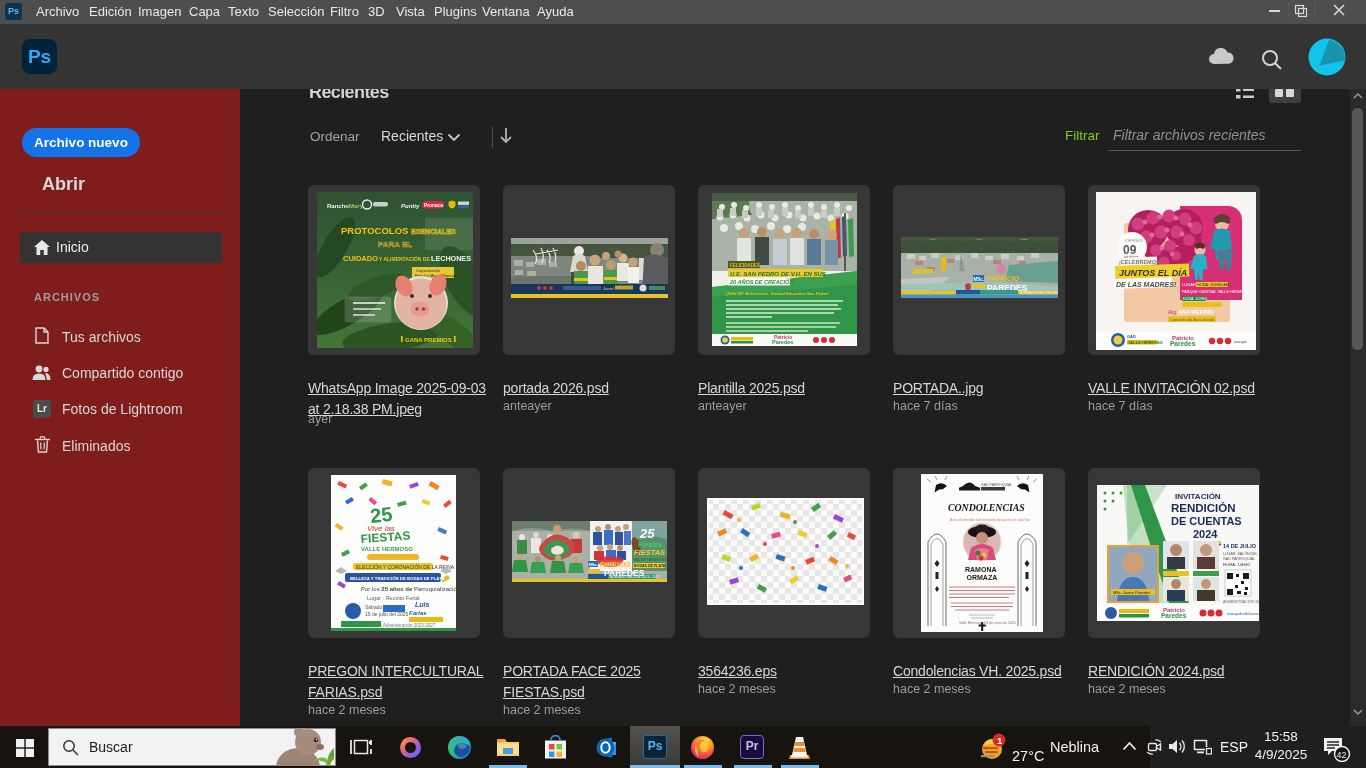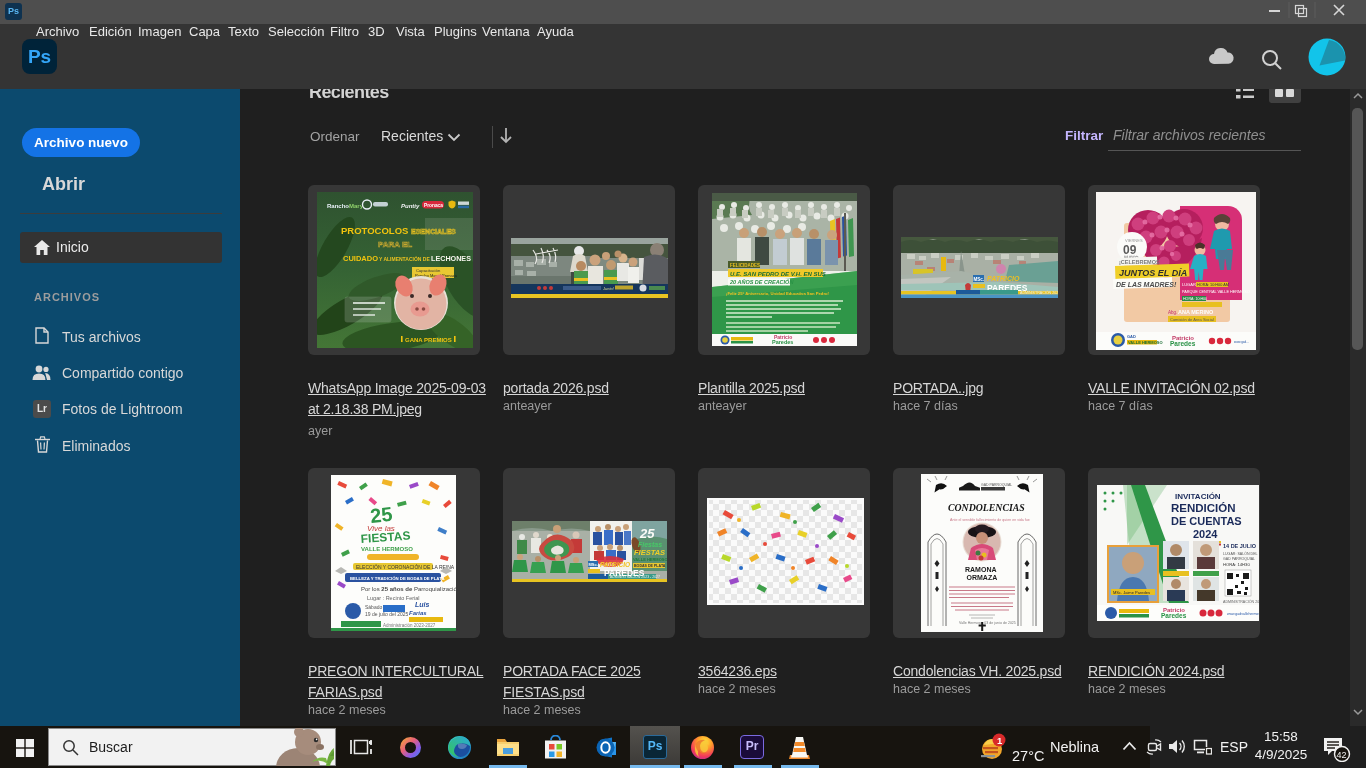--- a/index.html
+++ b/index.html
@@ -1,21 +1,21 @@
 <!DOCTYPE html>
 <html><head><meta charset="utf-8">
 <style>
 html,body{margin:0;padding:0;width:1366px;height:768px;overflow:hidden;background:#1f1f1f;font-family:"Liberation Sans",sans-serif;}
 .abs{position:absolute;}
 #menubar{position:absolute;left:0;top:0;width:1366px;height:24px;background:#4e4e4e;z-index:30;}
-#menubar .mi{position:absolute;top:4px;font-size:13px;color:#e8e8e8;margin-top:20px;}
+#menubar .mi{position:absolute;top:4px;font-size:13px;color:#e8e8e8;}
 #psmini{position:absolute;left:5px;top:3px;width:17px;height:17px;background:#0e3250;border-radius:3px;color:#59b6f2;font-size:9px;font-weight:bold;text-align:center;line-height:17px;}
 #appheader{position:absolute;left:0;top:24px;width:1366px;height:65px;background:#343434;z-index:20;}
 #pslogo{position:absolute;left:22px;top:15px;width:35px;height:35px;background:#002339;border-radius:8px;color:#34a6f8;font-size:19px;font-weight:bold;text-align:center;line-height:35px;}
-#sidebar{position:absolute;left:0;top:89px;width:240px;height:637px;background:#0c4a6e;z-index:5;}
+#sidebar{position:absolute;left:0;top:89px;width:240px;height:637px;background:#7f1d1d;z-index:5;}
 #btn-new{position:absolute;left:22px;top:39px;width:118px;height:29px;background:#1473e6;border-radius:15px;color:#fff;font-size:13.5px;font-weight:bold;text-align:center;line-height:29px;}
 .sideitem{position:absolute;color:#d8d8d8;font-size:14px;}
 .card{position:absolute;width:172px;height:170px;background:#373737;border-radius:6px;}
 .title{position:absolute;white-space:nowrap;color:#d6d6d6;font-size:14px;letter-spacing:-0.2px;line-height:20.5px;text-decoration:underline;}
 .fdate{position:absolute;color:#9b9b9b;font-size:12.5px;}
 #taskbar{position:absolute;left:0;top:726px;width:1150px;height:42px;background:#17140f;z-index:40;}
 .tbu{position:absolute;top:39px;height:3px;background:#76b9ed;}
 .trayt{position:absolute;color:#f2f2f2;font-size:14px;}
 </style></head>
 <body>
@@ -106,21 +106,21 @@
 <div class="abs" style="left:310px;top:129px;font-size:13.5px;color:#a3a3a3">Ordenar</div>
 <div class="abs" style="left:381px;top:128px;font-size:14px;color:#d9d9d9">Recientes</div>
 <svg class="abs" style="left:447px;top:133px" width="14" height="9" viewBox="0 0 14 9">
   <path d="M1.5 1.5 L7 7 L12.5 1.5" fill="none" stroke="#c9c9c9" stroke-width="1.8"></path>
 </svg>
 <div class="abs" style="left:492px;top:126px;width:1px;height:22px;background:#4a4a4a"></div>
 <svg class="abs" style="left:499px;top:128px" width="14" height="16" viewBox="0 0 14 16">
   <line x1="7" y1="0" x2="7" y2="13" stroke="#b3b3b3" stroke-width="1.8"></line>
   <path d="M2 9 L7 14 L12 9" fill="none" stroke="#b3b3b3" stroke-width="1.8"></path>
 </svg>
-<div class="abs" style="left:1065px;top:128px;font-size:13.5px;font-weight:bold;color:#c4b5fd">Filtrar</div>
+<div class="abs" style="left:1065px;top:128px;font-size:13.5px;font-weight:normal;color:#84cc16">Filtrar</div>
 <div class="abs" style="left:1113px;top:127px;font-size:14px;font-style:italic;color:#8f8f8f">Filtrar archivos recientes</div>
 <div class="abs" style="left:1108px;top:150px;width:193px;height:1px;background:#555555"></div>
 
 <div class="abs" style="left:1350px;top:89px;width:16px;height:637px;background:#2a2a2a"></div>
 <div class="abs" style="left:1352px;top:108px;width:11px;height:242px;background:#565656;border-radius:5px"></div>
 <svg class="abs" style="left:1352px;top:92px" width="12" height="8" viewBox="0 0 12 8">
     <path d="M2 6 L6 2 L10 6" fill="none" stroke="#9a9a9a" stroke-width="1.5"></path>
   </svg>
 <svg class="abs" style="left:1352px;top:708px" width="12" height="8" viewBox="0 0 12 8">
     <path d="M2 2 L6 6 L10 2" fill="none" stroke="#9a9a9a" stroke-width="1.5"></path>
@@ -174,21 +174,21 @@
   <circle cx="100" cy="117" r="1.8" fill="#8a4a42"></circle>
     <circle cx="106.5" cy="117" r="1.8" fill="#8a4a42"></circle>
   <circle cx="95" cy="104" r="2" fill="#3a2a28"></circle>
     <circle cx="113" cy="104" r="2" fill="#3a2a28"></circle>
 
   <text x="88" y="150" font-size="6" font-weight="bold" fill="#f2c40e" font-family="Liberation Sans">GANA PREMIOS</text>
   <rect x="84" y="144" width="1.6" height="6" fill="#f2c40e"></rect>
     <rect x="137" y="144" width="1.6" height="6" fill="#f2c40e"></rect>
 </svg>
 <div class="title" style="left:308px;top:378px">WhatsApp Image 2025-09-03<br>at 2.18.38 PM.jpeg</div>
-<div class="fdate" style="left:308px;top:424px">ayer</div>
+<div class="fdate" style="left:308px;top:412px">ayer</div>
 
 <div class="card" style="left:503px;top:185px"></div>
 <svg class="abs" style="left:511px;top:238px" width="157" height="60" viewBox="0 0 157 60">
   <rect width="157" height="60" fill="#7e8a80"></rect>
   <rect x="0" y="0" width="157" height="9" fill="#9aa49e"></rect>
   <rect x="0" y="6" width="157" height="14" fill="#45543e"></rect>
   <rect x="0" y="18" width="80" height="26" fill="#7d877f"></rect>
   <g fill="#a8b0a8">
     <rect x="3" y="22" width="9" height="6"></rect>
       <rect x="15" y="24" width="8" height="5"></rect>

